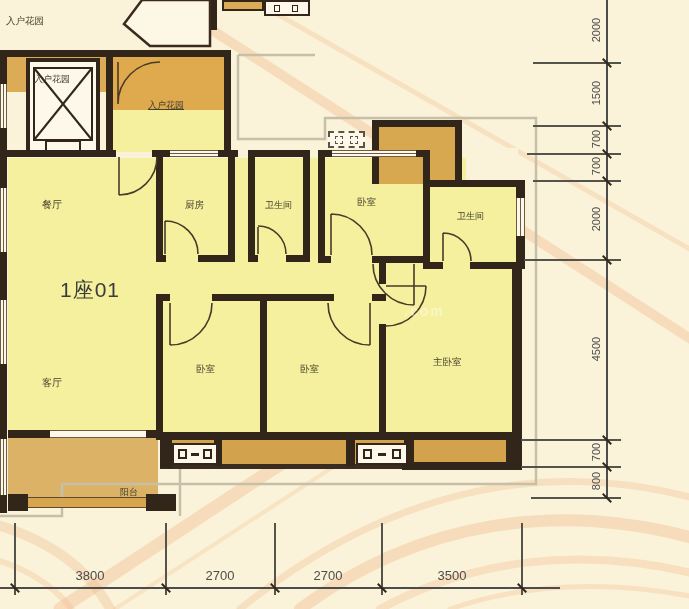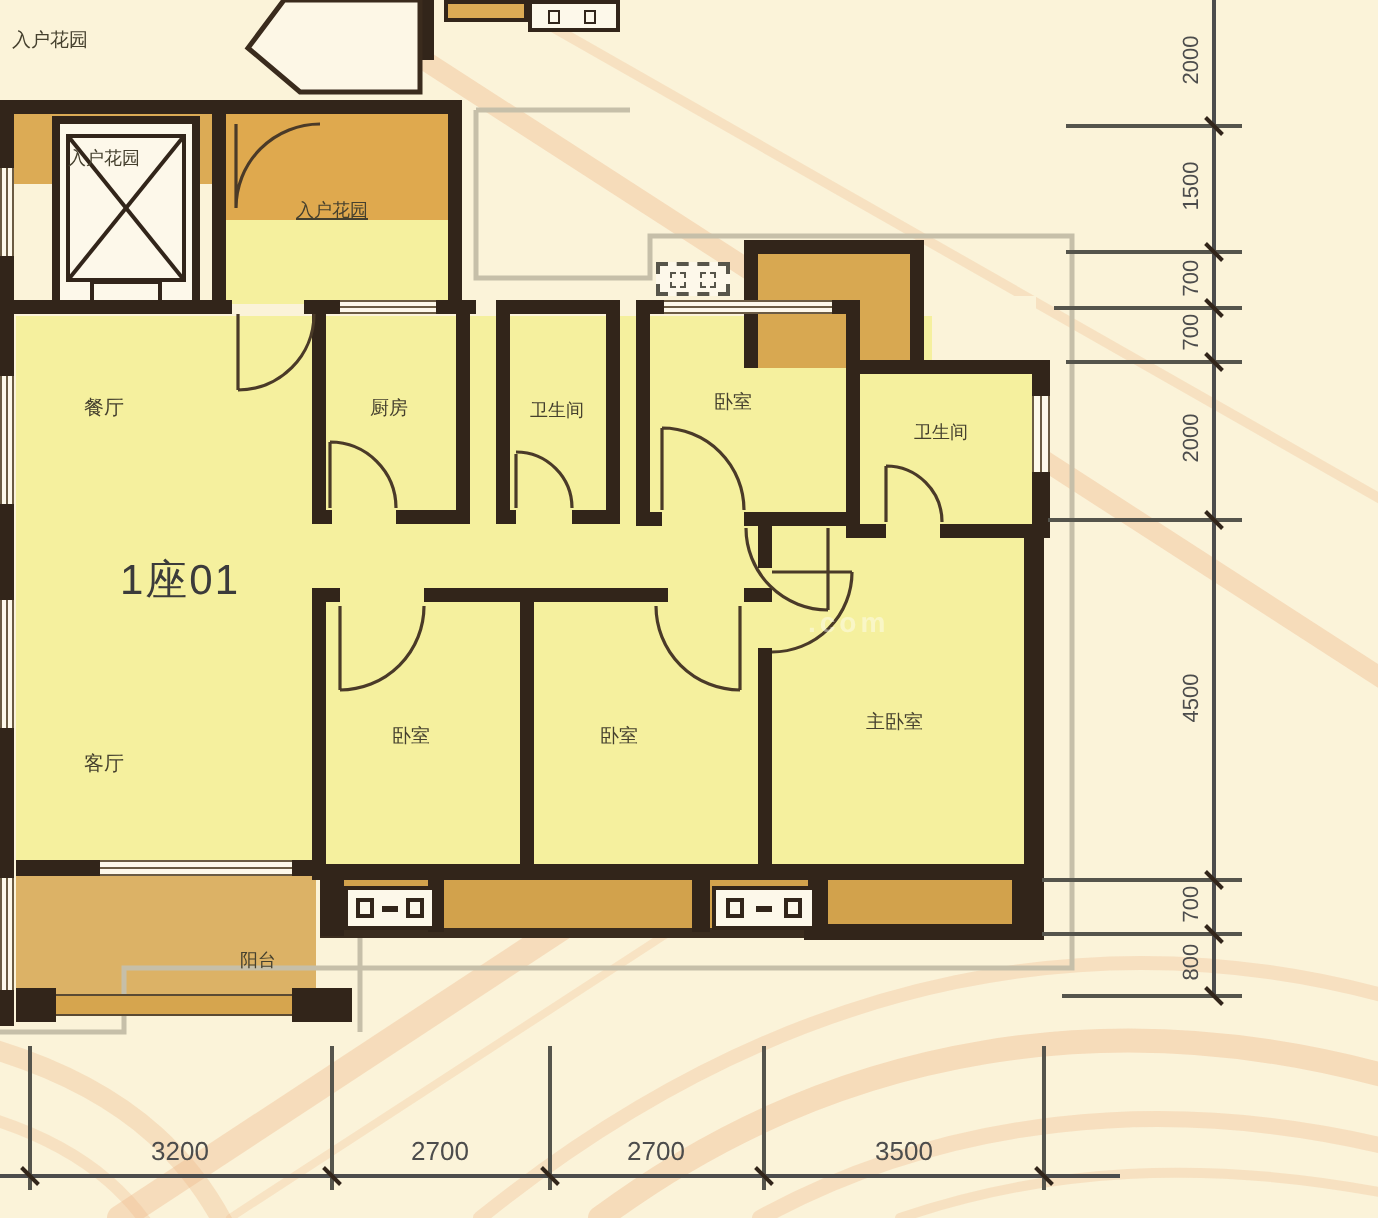--- a/index.html
+++ b/index.html
@@ -206,21 +206,21 @@
   <div class="rlabel" style="left:42px;top:200px;font-size:10px;">餐厅</div>
   <div class="rlabel" style="left:185px;top:200px;font-size:9.5px;">厨房</div>
   <div class="rlabel" style="left:265px;top:201px;">卫生间</div>
   <div class="rlabel" style="left:357px;top:197px;font-size:9.5px;">卧室</div>
   <div class="rlabel" style="left:457px;top:212px;">卫生间</div>
   <div class="unitnum" style="left:60px;top:276px;">1座01</div>
   <div class="rlabel" style="left:42px;top:352px;font-size:10px;margin-top:26px;">客厅</div>
   <div class="rlabel" style="left:196px;top:364px;font-size:9.5px;">卧室</div>
   <div class="rlabel" style="left:300px;top:364px;font-size:9.5px;">卧室</div>
   <div class="rlabel" style="left:433px;top:357px;font-size:9.5px;">主卧室</div>
-  <div class="rlabel" style="left:120px;top:476px;">阳台</div>
+  <div class="rlabel" style="left:120px;top:488px;">阳台</div>
 
   <div class="dimline" style="left:606px;top:0px;width:2px;height:498px;"></div>
   <div class="ext" style="left:533px;top:62px;width:88px;height:2px;"></div>
   <div class="ext" style="left:533px;top:125px;width:88px;height:2px;"></div>
   <div class="ext" style="left:527px;top:153px;width:94px;height:2px;"></div>
   <div class="ext" style="left:533px;top:180px;width:88px;height:2px;"></div>
   <div class="ext" style="left:524px;top:259px;width:97px;height:2px;"></div>
   <div class="ext" style="left:521px;top:439px;width:100px;height:2px;"></div>
   <div class="ext" style="left:521px;top:466px;width:100px;height:2px;"></div>
   <div class="ext" style="left:531px;top:497px;width:90px;height:2px;"></div>
@@ -245,20 +245,20 @@
   <div class="ext" style="left:14px;top:523px;width:2px;height:72px;"></div>
   <div class="ext" style="left:165px;top:523px;width:2px;height:72px;"></div>
   <div class="ext" style="left:274px;top:523px;width:2px;height:72px;"></div>
   <div class="ext" style="left:381px;top:523px;width:2px;height:72px;"></div>
   <div class="ext" style="left:521px;top:523px;width:2px;height:72px;"></div>
   <div class="tk" style="left:9px;top:587px;"></div>
     <div class="tk" style="left:160px;top:587px;"></div>
   <div class="tk" style="left:269px;top:587px;"></div>
     <div class="tk" style="left:376px;top:587px;"></div>
   <div class="tk" style="left:516px;top:587px;"></div>
-  <div class="dimH" style="left:60px;top:568px;">3200</div>
+  <div class="dimH" style="left:60px;top:568px;">3800</div>
   <div class="dimH" style="left:190px;top:568px;">2700</div>
   <div class="dimH" style="left:298px;top:568px;">2700</div>
   <div class="dimH" style="left:422px;top:568px;">3500</div>
 
   <div class="wm" style="left:404px;top:303px;font-size:14px;">.com</div>
 
 </div>
 
 </body></html>

